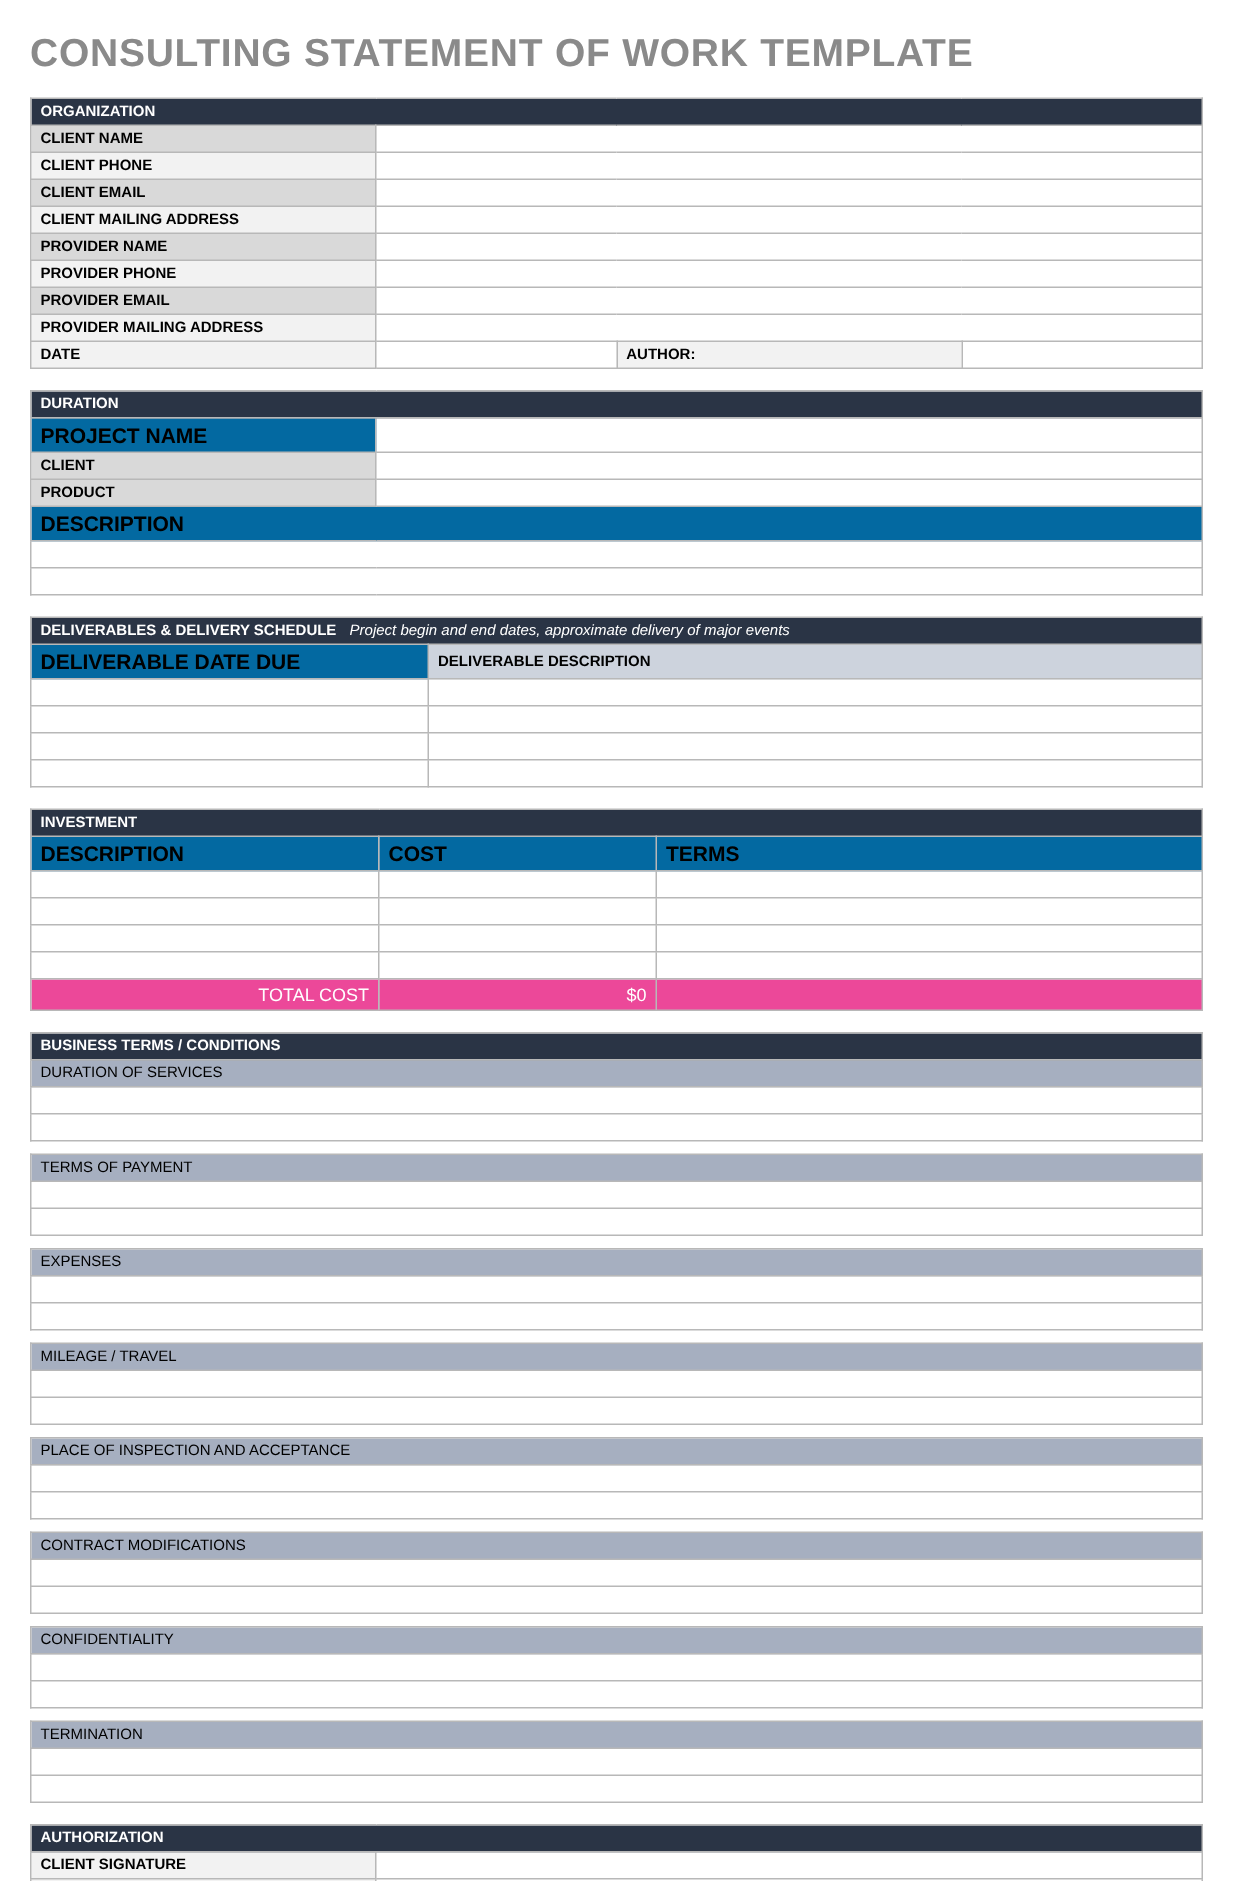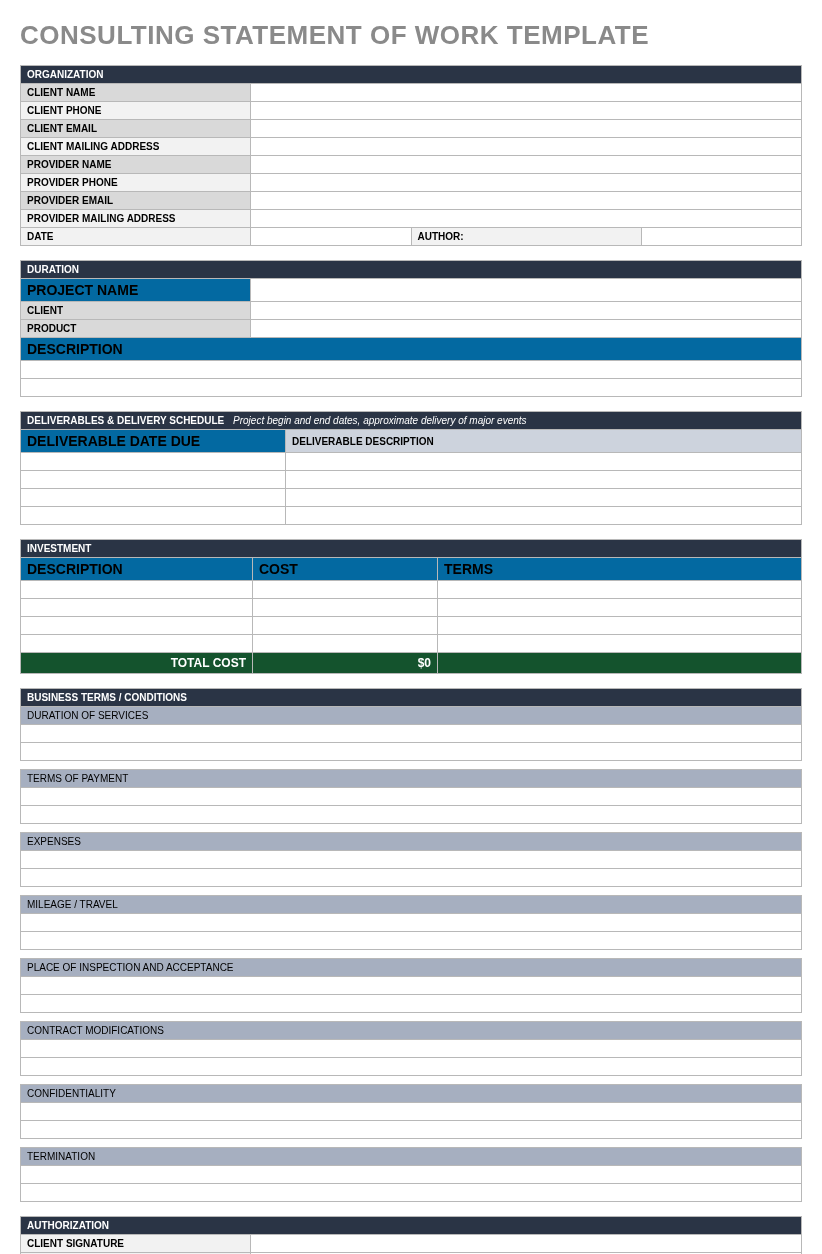--- a/index.html
+++ b/index.html
@@ -66,23 +66,23 @@
   }
   .label-midblue {
     background: #a6afc0;
     font-weight: normal;
     font-size: 10px;
   }
   .blank {
     background: #fff;
   }
   .total-row td {
-    background: #14532d;
+    background: #ec4899;
     color: #fff;
-    font-weight: bold;
+    font-weight: normal;
     font-size: 12px;
     margin-left: 44px;
   }
   .total-label { text-align: right; }
   .total-value { text-align: right; }
   .spacer { height: 14px; }
   .spacer-sm { height: 8px; }
 </style>
 </head>
 <body>

